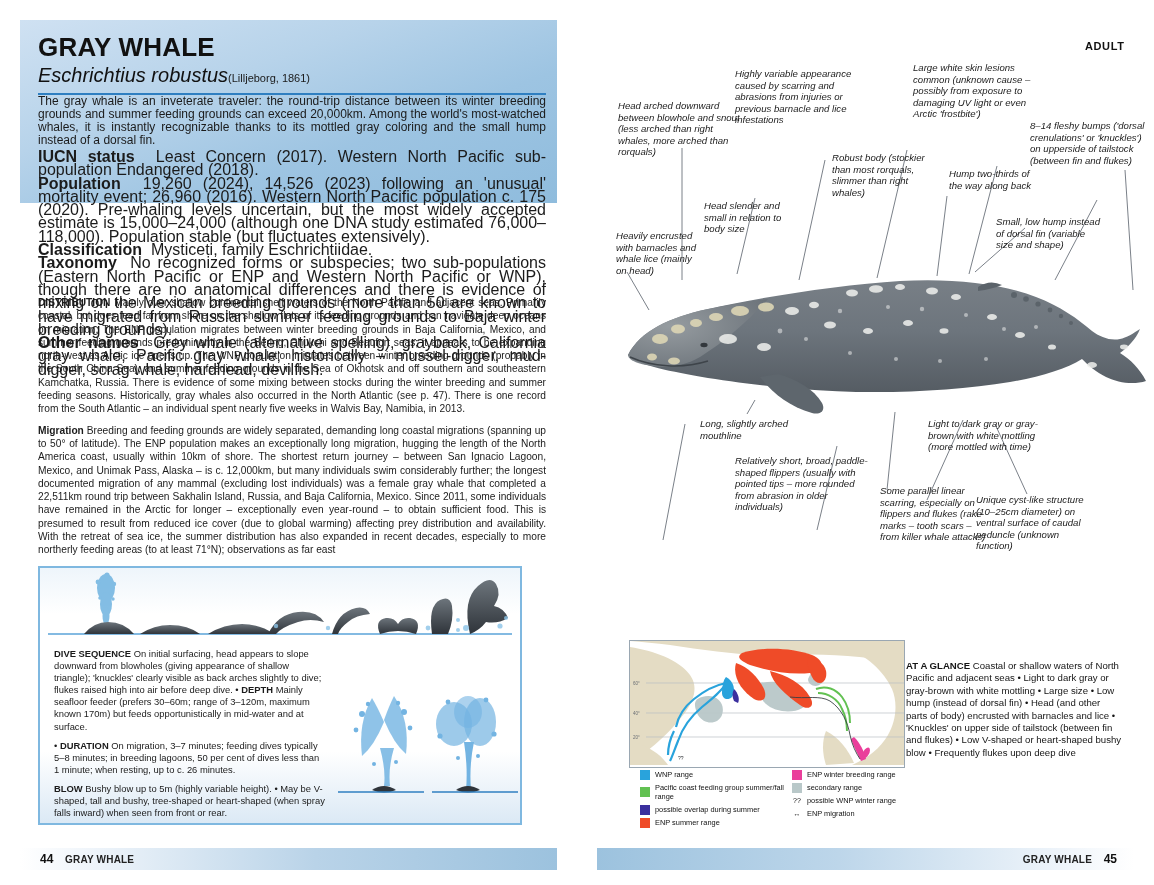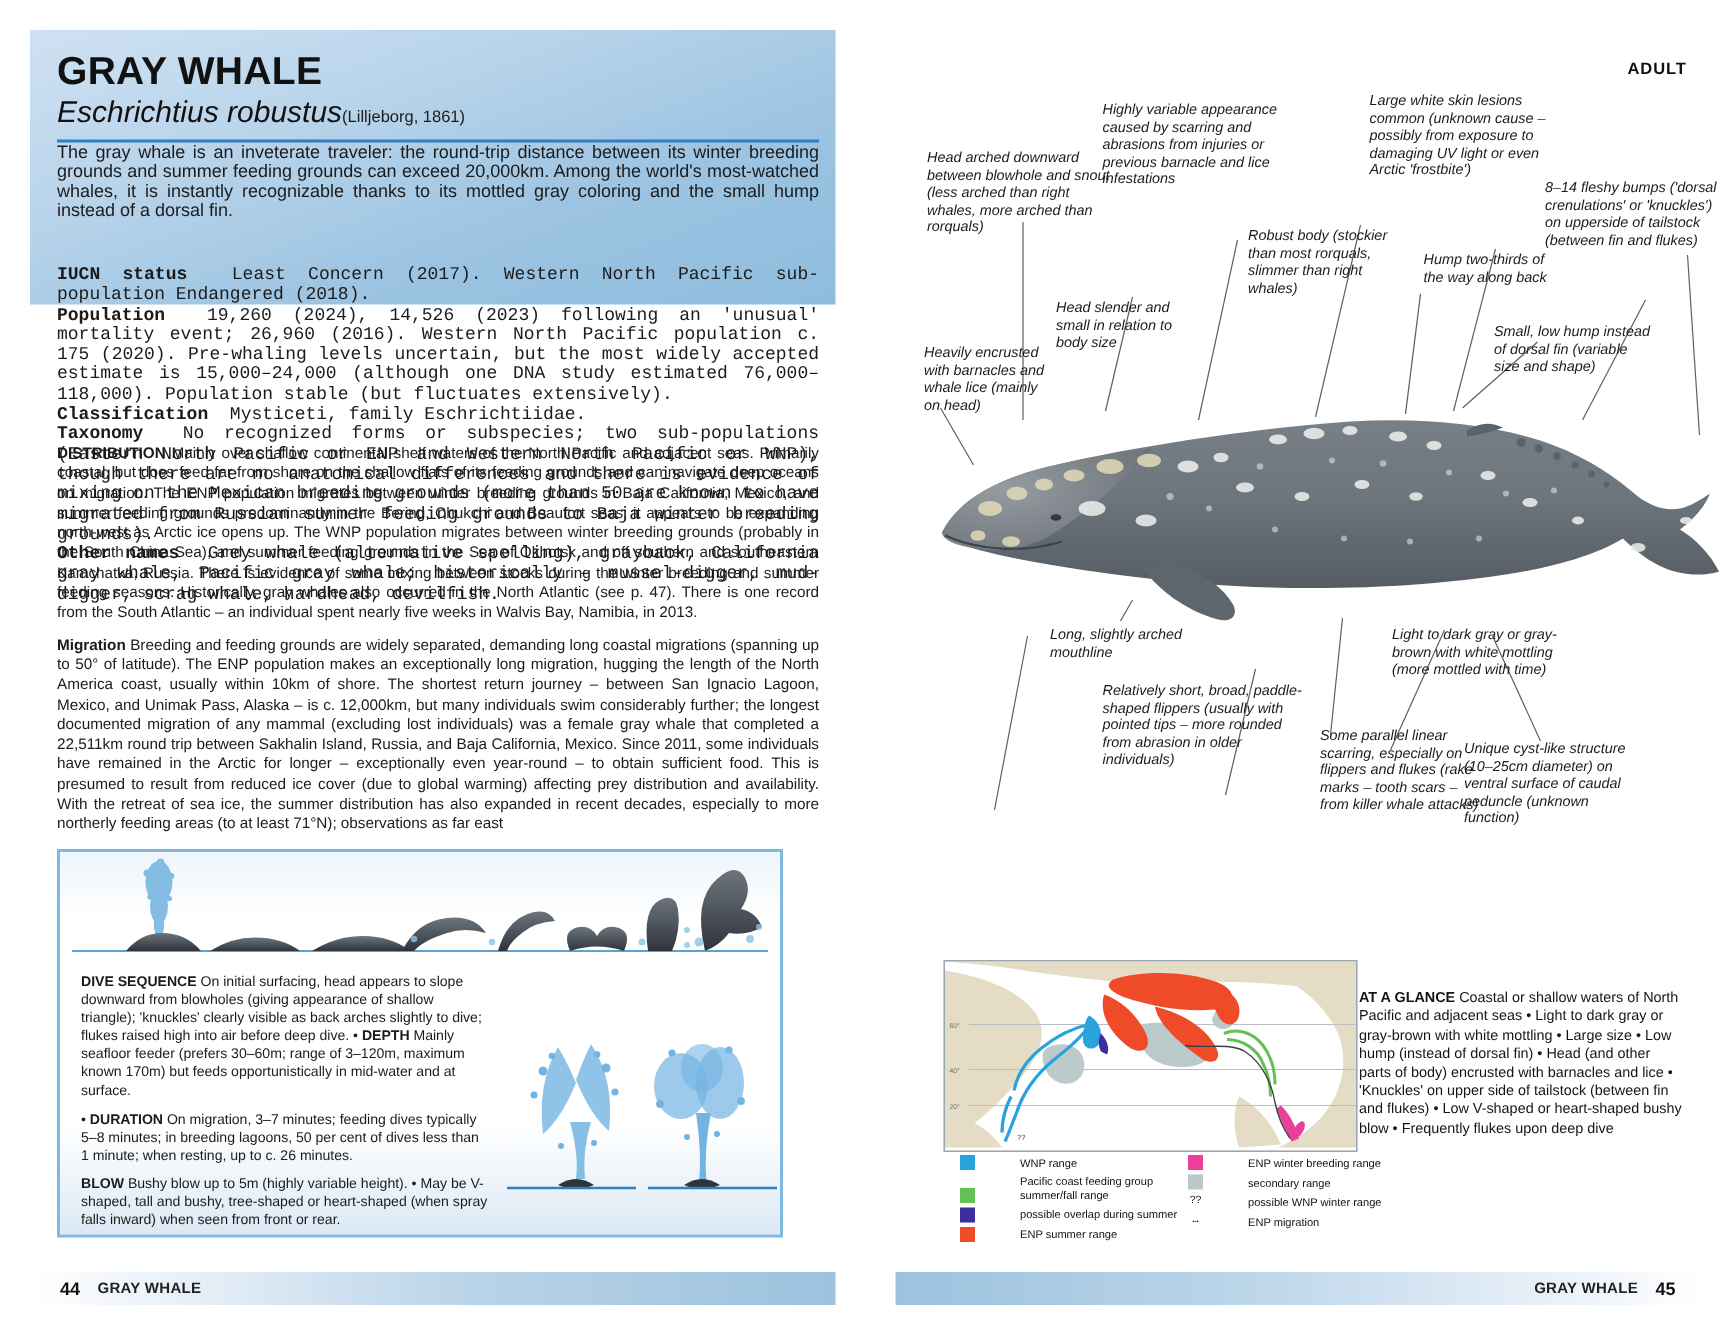--- a/index.html
+++ b/index.html
@@ -26,21 +26,21 @@
   }
   .sci-row{display:flex;align-items:baseline;justify-content:flex-start;margin-top:2px;}
   .sci{font-size:20px;font-style:italic;color:#111;font-weight:normal;}
   .authority{font-size:11px;color:#1a1a1a;padding-bottom:2px;}
   .rule{height:2px;background:#2f7fc1;margin-top:6px;width:508px;}
   .intro{
     font-size:12px;line-height:13.2px;color:#1b1b1b;margin-top:0;
     text-align:justify;
   }
 
-  .facts{position:absolute;left:38px;top:177px;width:508px;font-size:12px;line-height:13.3px;color:#1b1b1b;text-align:justify;font-family:Liberation Mono, monospace;}
+  .facts{position:absolute;left:38px;top:150px;width:508px;font-size:16px;line-height:13.3px;color:#1b1b1b;text-align:justify;}
   .facts p{margin:0 0 0 0;}
   .lbl{font-weight:bold;}
   .lbl-caps{font-weight:bold;}
 
   .body-sec{position:absolute;left:38px;top:296px;width:508px;font-size:10.2px;line-height:13.3px;color:#1b1b1b;text-align:justify;}
   .body-sec p{margin:0 0 8px 0;}
 
   
   .dive-panel{
     position:absolute;left:38px;top:566px;width:484px;height:259px;
@@ -71,21 +71,21 @@
     position:absolute;left:1085px;top:40px;font-size:11px;font-weight:bold;letter-spacing:.6px;color:#111;
   }
   .callout{
     position:absolute;font-style:italic;font-size:9.6px;line-height:11.6px;color:#1b1b1b;
   }
 
   
   .map-wrap{position:absolute;left:629px;top:640px;width:276px;height:128px;border:1px solid #9aa7b2;box-sizing:border-box;background:#e8e2cf;overflow:hidden;}
   .legend{position:absolute;left:640px;top:770px;width:290px;font-size:7.4px;color:#111;line-height:9.4px;}
   .legend-col{position:absolute;}
-  .lg-row{display:flex;align-items:flex-end;margin-bottom:3px;gap:25px;}
+  .lg-row{display:flex;align-items:center;margin-bottom:3px;}
   .sw{width:10px;height:10px;flex:none;margin-right:5px;border:0;}
   .lg-txt{padding-top:0px;}
 
   .glance{
     position:absolute;left:906px;top:660px;width:216px;
     font-size:9.6px;line-height:12.4px;color:#151515;
   }
   .glance b{font-weight:bold;}
 
   .footer-right{

